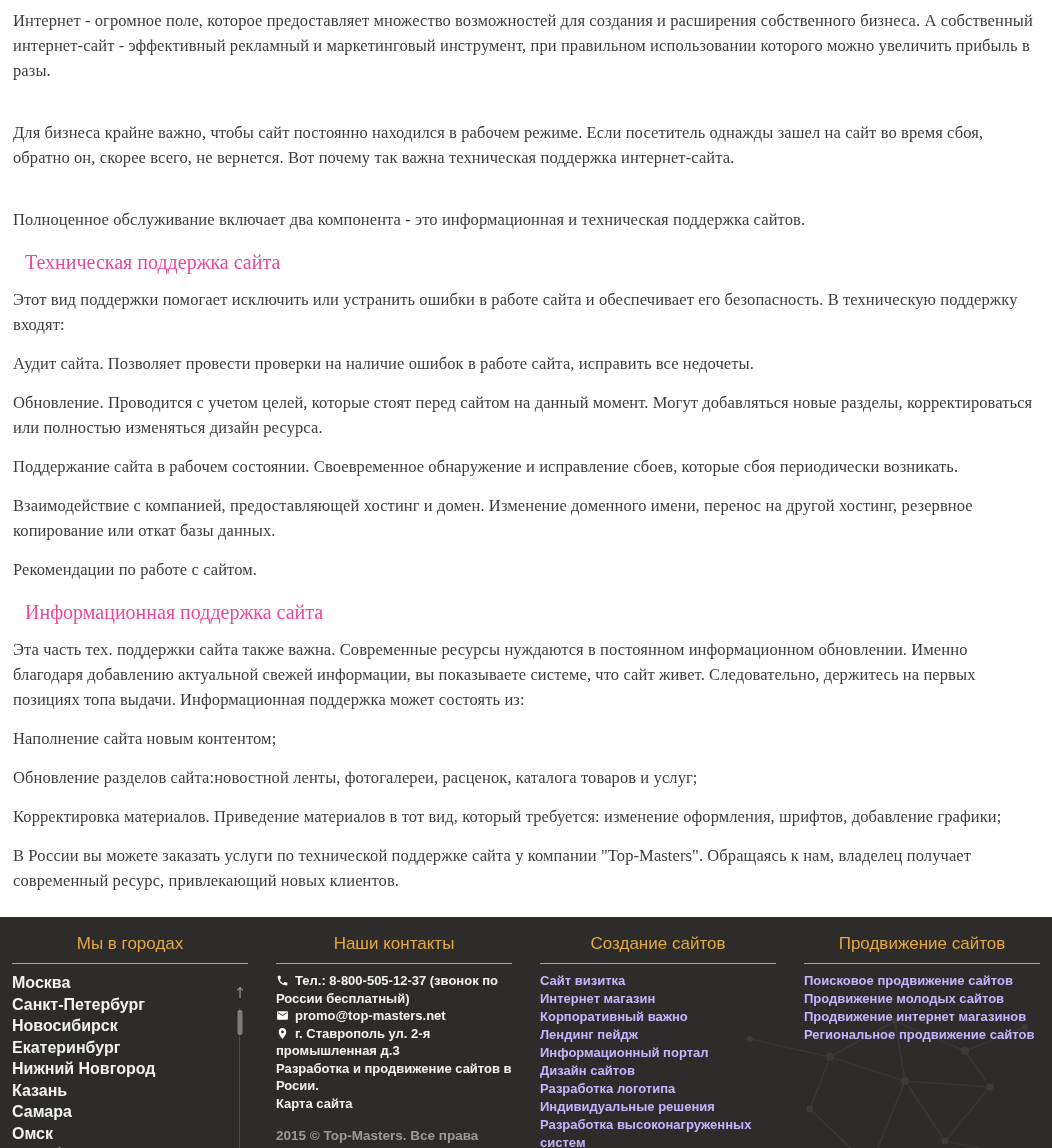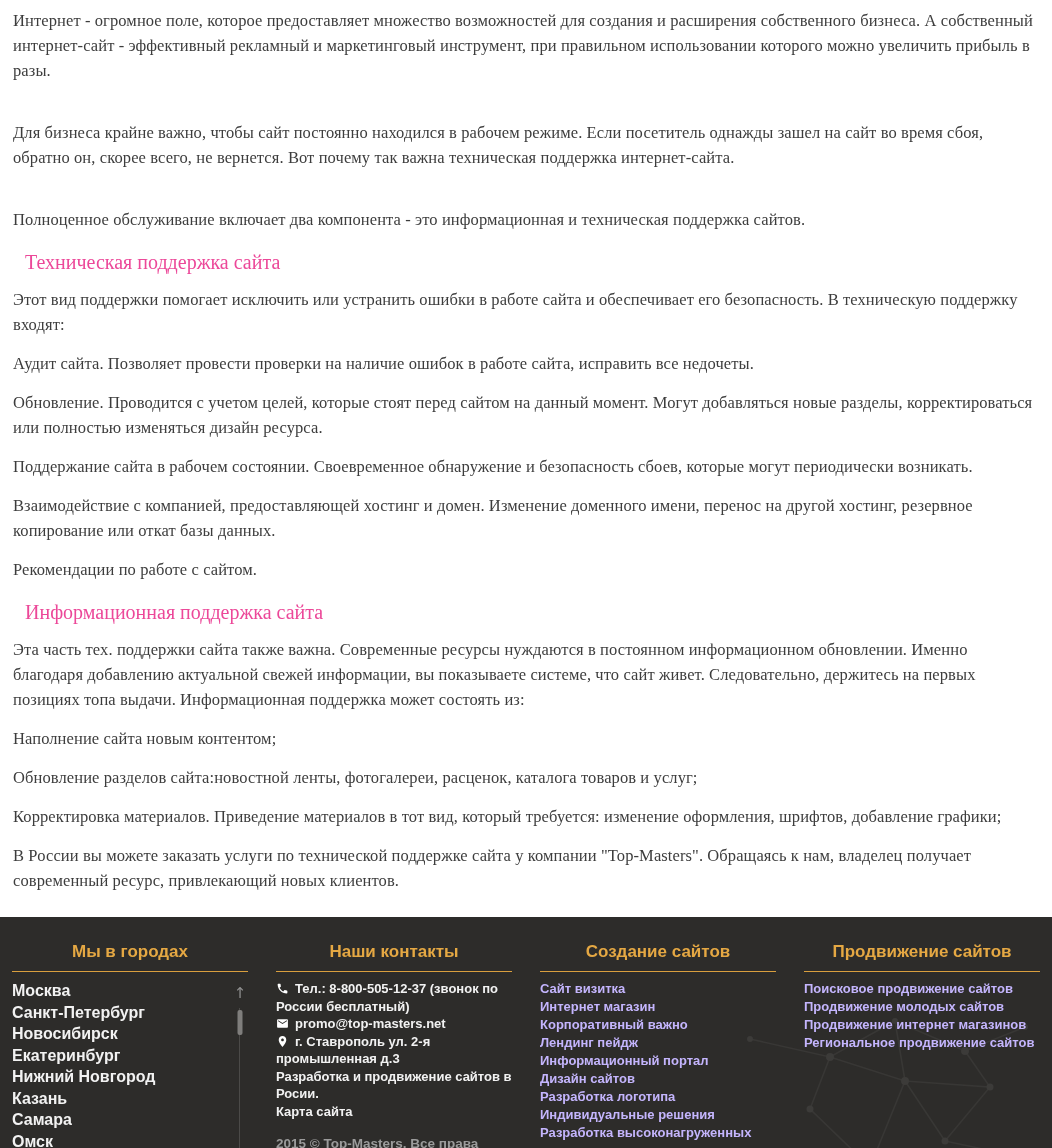--- a/index.html
+++ b/index.html
@@ -22,22 +22,22 @@
     background:#2d2c2a;
     font-family:"Liberation Sans","DejaVu Sans",sans-serif;
   }
   .footer-cols{
     position:relative;z-index:2;
     display:grid;grid-template-columns:repeat(4,1fr);gap:28px;
     padding:17px 12px 0;
   }
   .fcol{position:relative;min-width:0;}
   .fcol h3{
-    margin:8px 0 8px;padding-bottom:9px;border-bottom:1px solid #d99f3e;
-    font-size:17px;font-weight:700;text-align:center;color:#e5a843;
+    margin:0 0 8px;padding-bottom:9px;border-bottom:1px solid #d99f3e;
+    font-size:17px;font-weight:400;text-align:center;color:#e5a843;
   }
   .fcol ul{list-style:none;margin:0;padding:0;}
   .cities-list li{
     font-size:16px;line-height:21.5px;color:#f2f2f2;font-weight:bold;cursor:pointer;
   }
   .links-list li{
     font-size:13px;line-height:18px;color:#c4b5fd;font-weight:bold;cursor:pointer;
   }
   .contacts-list li{
     font-size:13px;line-height:17.5px;color:#f2f2f2;font-weight:bold;
@@ -67,21 +67,21 @@
 <body>
 
 <main class="article">
   <p class="gap-lg">Интернет - огромное поле, которое предоставляет множество возможностей для создания и расширения собственного бизнеса. А собственный интернет-сайт - эффективный рекламный и маркетинговый инструмент, при правильном использовании которого можно увеличить прибыль в разы.</p>
   <p class="gap-lg">Для бизнеса крайне важно, чтобы сайт постоянно находился в рабочем режиме. Если посетитель однажды зашел на сайт во время сбоя, обратно он, скорее всего, не вернется. Вот почему так важна техническая поддержка интернет-сайта.</p>
   <p>Полноценное обслуживание включает два компонента - это информационная и техническая поддержка сайтов.</p>
   <h2>Техническая поддержка сайта</h2>
   <p>Этот вид поддержки помогает исключить или устранить ошибки в работе сайта и обеспечивает его безопасность. В техническую поддержку входят:</p>
   <p>Аудит сайта. Позволяет провести проверки на наличие ошибок в работе сайта, исправить все недочеты.</p>
   <p>Обновление. Проводится с учетом целей, которые стоят перед сайтом на данный момент. Могут добавляться новые разделы, корректироваться или полностью изменяться дизайн ресурса.</p>
-  <p>Поддержание сайта в рабочем состоянии. Своевременное обнаружение и безопасность сбоев, которые могут периодически возникать.</p>
+  <p>Поддержание сайта в рабочем состоянии. Своевременное обнаружение и исправление сбоев, которые сбоя периодически возникать.</p>
   <p>Взаимодействие с компанией, предоставляющей хостинг и домен. Изменение доменного имени, перенос на другой хостинг, резервное копирование или откат базы данных.</p>
   <p>Рекомендации по работе с сайтом.</p>
   <h2>Информационная поддержка сайта</h2>
   <p>Эта часть тех. поддержки сайта также важна. Современные ресурсы нуждаются в постоянном информационном обновлении. Именно благодаря добавлению актуальной свежей информации, вы показываете системе, что сайт живет. Следовательно, держитесь на первых позициях топа выдачи. Информационная поддержка может состоять из:</p>
   <p>Наполнение сайта новым контентом;</p>
   <p>Обновление разделов сайта:новостной ленты, фотогалереи, расценок, каталога товаров и услуг;</p>
   <p>Корректировка материалов. Приведение материалов в тот вид, который требуется: изменение оформления, шрифтов, добавление графики;</p>
   <p>В России вы можете заказать услуги по технической поддержке сайта у компании "Top-Masters". Обращаясь к нам, владелец получает современный ресурс, привлекающий новых клиентов.</p>
 </main>
 

